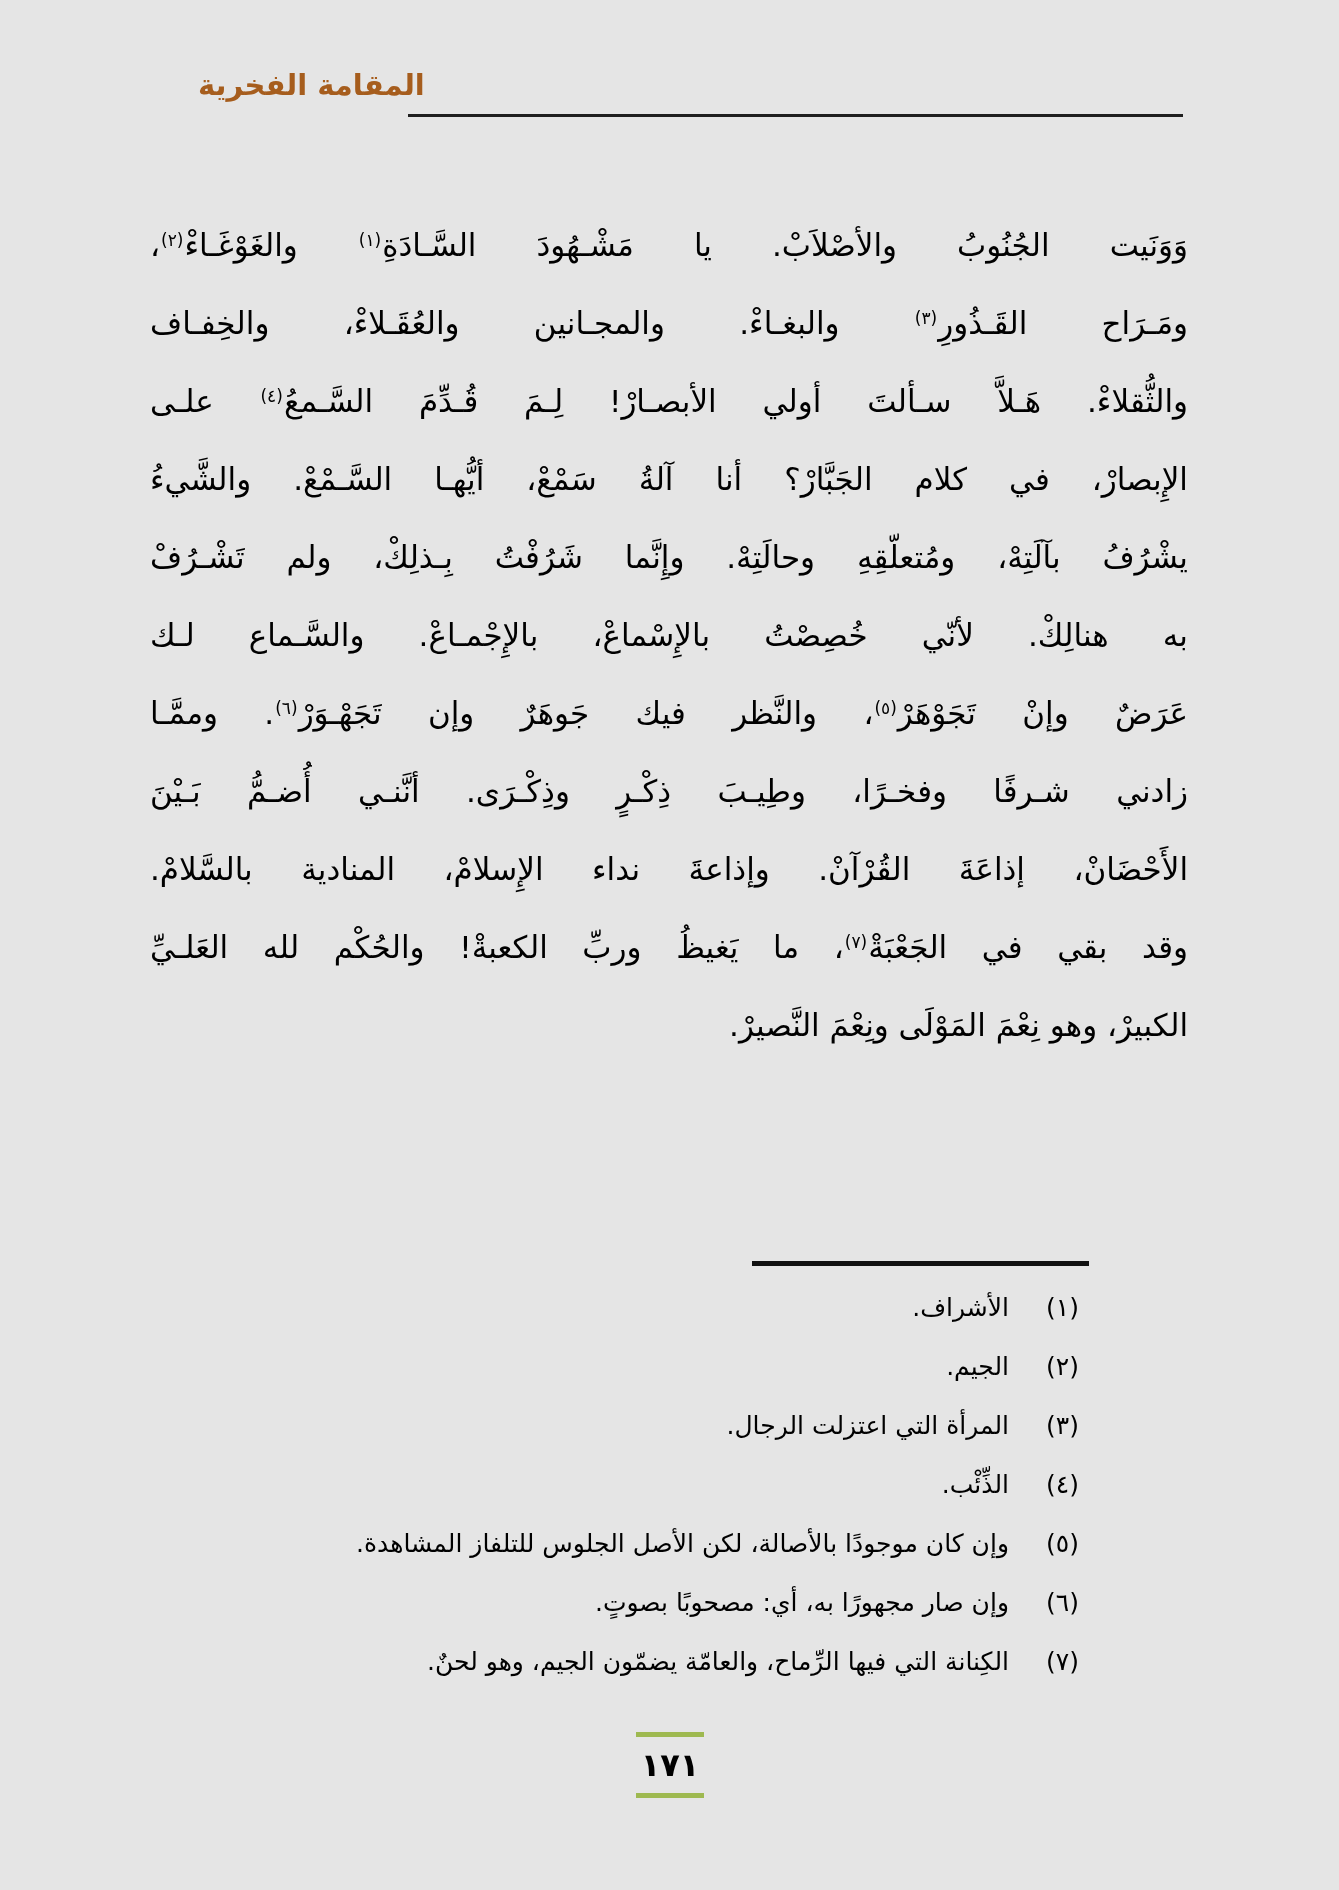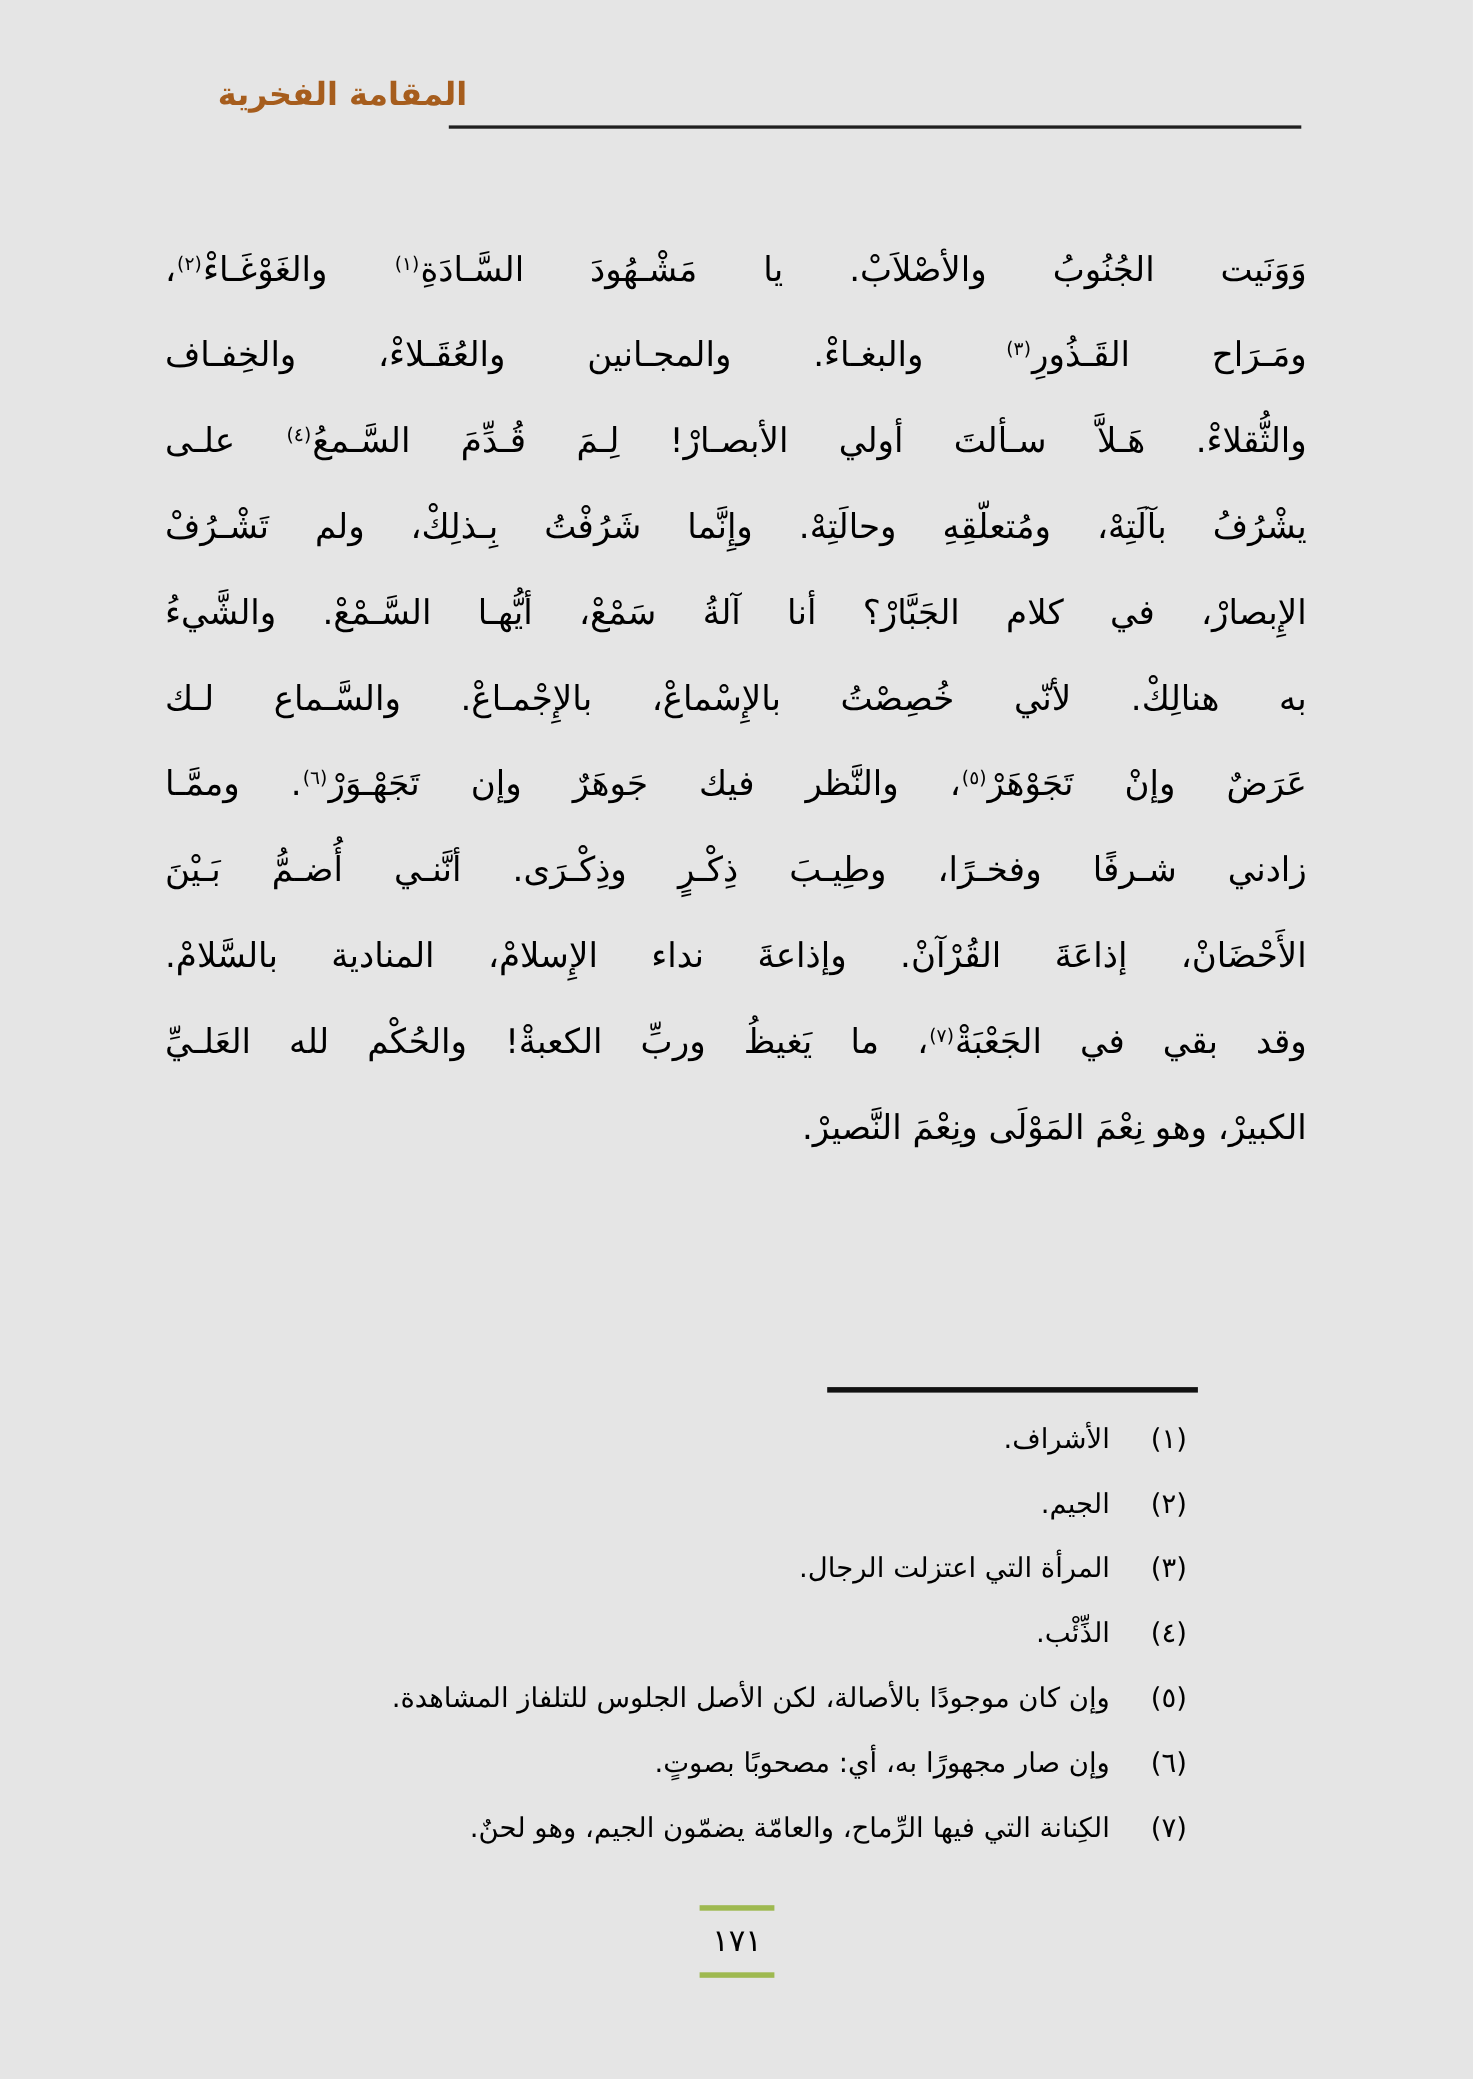--- a/index.html
+++ b/index.html
@@ -55,38 +55,38 @@
   .fn-num { display:inline-block; width:52px; margin-left:18px; text-align:right; }
   
   .page-footer {
     position:absolute; left:603px; top:1732px; width:134px;
     text-align:center;
   }
   .green-bar {
     width:68px; height:5px; margin:0 auto;
     background:var(--green,#9eb950);
   }
-  .page-num { font-size:28px; line-height:56px; height:56px; }
+  .page-num { font-size:32px; line-height:56px; height:56px;font-weight:bold; }
 </style>
 </head>
 <body>
 
 <div class="page">
 
   <header>
     <span class="chapter-title">المقامة الفخرية</span>
     <div class="header-rule"></div>
   </header>
 
   <main class="body-text">
       <div class="body-line">وَوَنَيت الجُنُوبُ والأصْلاَبْ. يا مَشْـهُودَ السَّـادَةِ<sup class="fn-ref">(١)</sup> والغَوْغَـاءْ<sup class="fn-ref">(٢)</sup>،</div>
       <div class="body-line">ومَـرَاح القَـذُورِ<sup class="fn-ref">(٣)</sup> والبغـاءْ. والمجـانين والعُقَـلاءْ، والخِفـاف</div>
       <div class="body-line">والثُّقلاءْ. هَـلاَّ سـألتَ أولي الأبصـارْ! لِـمَ قُـدِّمَ السَّـمعُ<sup class="fn-ref">(٤)</sup> علـى</div>
+      <div class="body-line">الإِبصارْ، في كلام الجَبَّارْ؟ أنا آلةُ سَمْعْ، أيُّهـا السَّـمْعْ. والشَّيءُ</div>
       <div class="body-line">يشْرُفُ بآلَتِهْ، ومُتعلّقِهِ وحالَتِهْ. وإِنَّما شَرُفْتُ بِـذلِكْ، ولم تَشْـرُفْ</div>
-      <div class="body-line">الإِبصارْ، في كلام الجَبَّارْ؟ أنا آلةُ سَمْعْ، أيُّهـا السَّـمْعْ. والشَّيءُ</div>
       <div class="body-line">به هنالِكْ. لأنّي خُصِصْتُ بالإِسْماعْ، بالإِجْمـاعْ. والسَّـماع لـك</div>
       <div class="body-line">عَرَضٌ وإنْ تَجَوْهَرْ<sup class="fn-ref">(٥)</sup>، والنَّظر فيك جَوهَرٌ وإن تَجَهْـوَرْ<sup class="fn-ref">(٦)</sup>. وممَّـا</div>
       <div class="body-line">زادني شـرفًا وفخـرًا، وطِيـبَ ذِكْـرٍ وذِكْـرَى. أنَّنـي أُضـمُّ بَـيْنَ</div>
       <div class="body-line">الأَحْضَانْ، إذاعَةَ القُرْآنْ. وإذاعةَ نداء الإِسلامْ، المنادية بالسَّلامْ.</div>
       <div class="body-line">وقد بقي في الجَعْبَةْ<sup class="fn-ref">(٧)</sup>، ما يَغيظُ وربِّ الكعبةْ! والحُكْم لله العَلـيِّ</div>
       <div class="body-line last">الكبيرْ، وهو نِعْمَ المَوْلَى ونِعْمَ النَّصيرْ.</div>
     </main>
 
   <div class="footnote-sep"></div>
 

